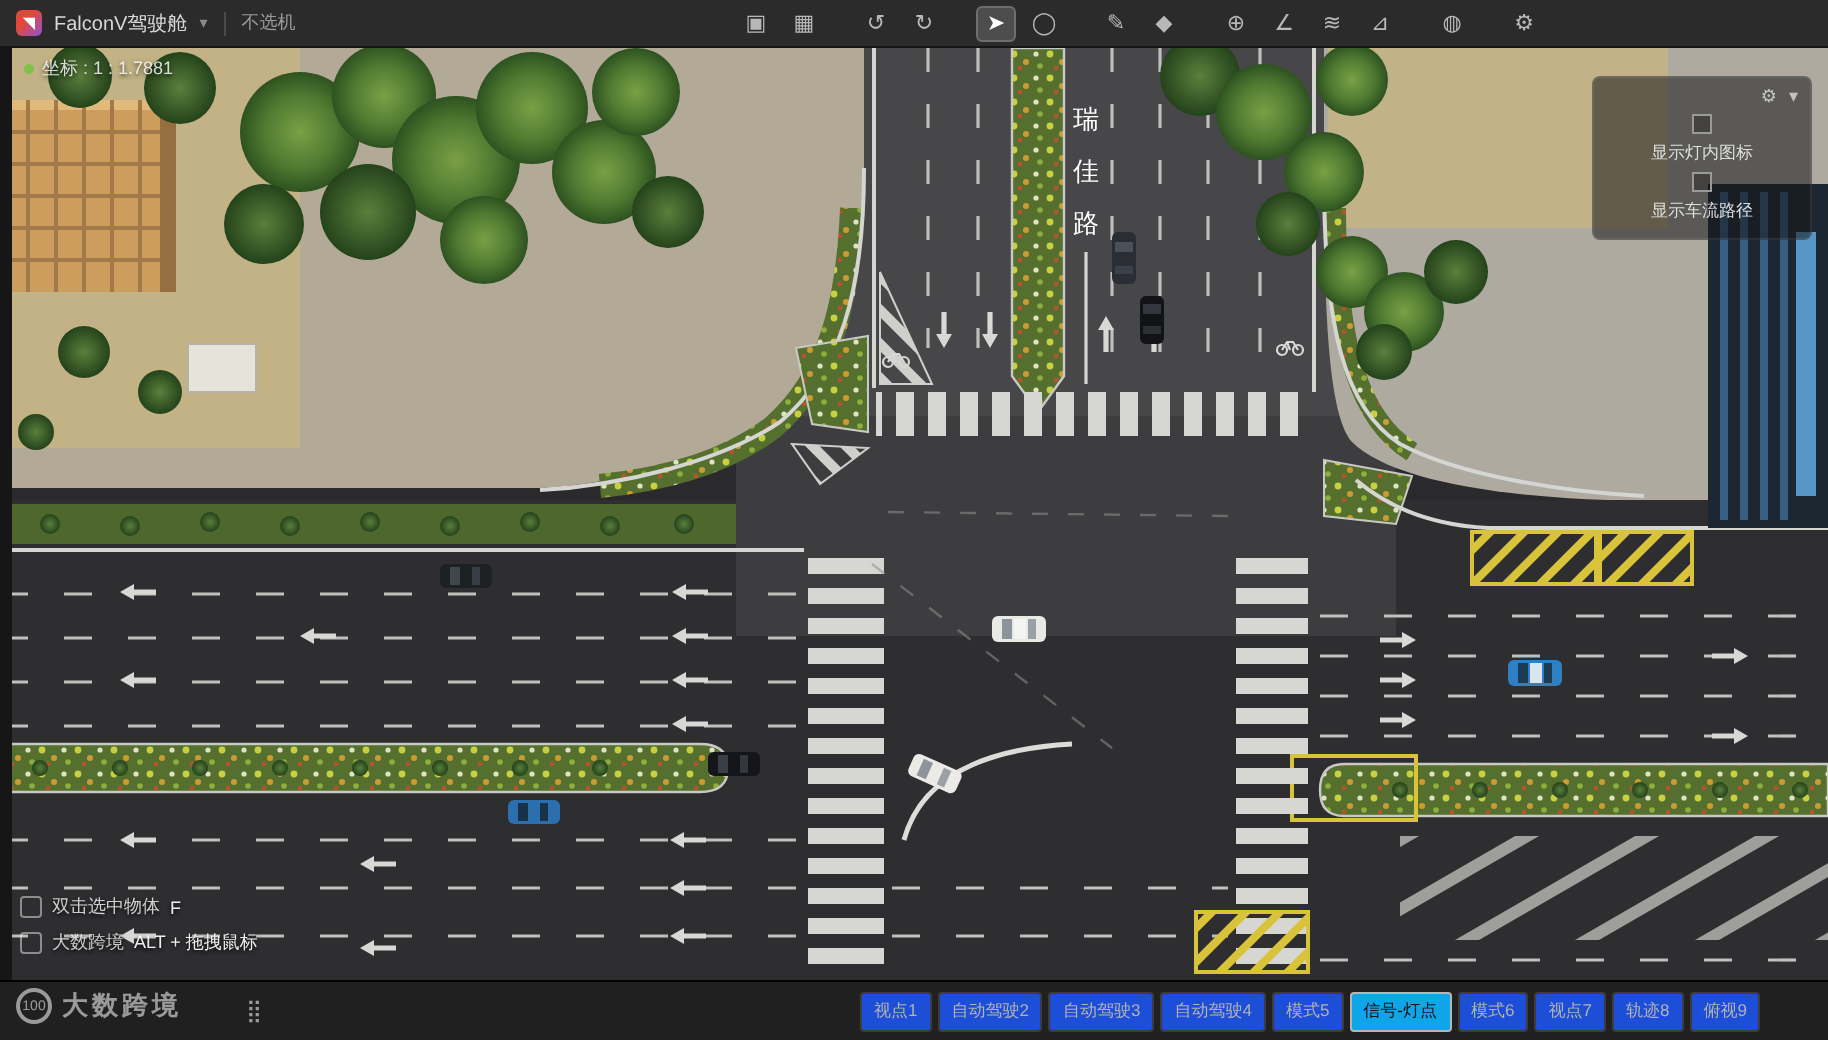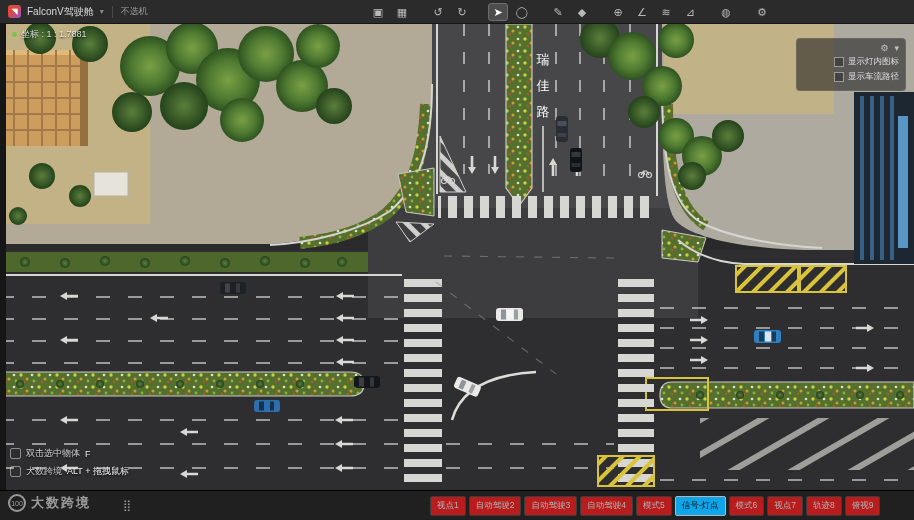--- a/index.html
+++ b/index.html
@@ -26,21 +26,21 @@
   .viewport{position:relative;width:914px;height:466px;background:#2a2a2d;overflow:hidden;}
   .viewport svg{position:absolute;left:0;top:0;}
   .gutter{position:absolute;left:0;top:0;width:6px;height:100%;background:#161616;z-index:6;}
   .coords{position:absolute;left:12px;top:4px;z-index:7;color:rgba(255,255,255,.82);font-size:9px;
           display:flex;align-items:center;gap:4px;text-shadow:0 1px 2px rgba(0,0,0,.8);}
   .coords .dot{width:5px;height:5px;border-radius:50%;background:#7fc24a;display:inline-block;}
 
   .panel{position:absolute;right:8px;top:14px;z-index:7;width:96px;padding:4px 6px;
          background:rgba(22,22,25,.55);border:1px solid rgba(255,255,255,.08);border-radius:4px;}
   .panel-head{display:flex;justify-content:flex-end;gap:6px;color:#c2c2c2;font-size:9px;margin-bottom:3px;}
-  .panel-row{display:flex;justify-content:flex-end;align-items:center;gap:4px;margin:3px 0;}
+  .panel-row{display:flex;justify-content:flex-end;align-items:center;gap:4px;margin:3px 0;flex-direction:column;}
   .cbx{width:8px;height:8px;border:1px solid #9a9a9a;background:rgba(0,0,0,.25);display:inline-block;}
   .opt-label{color:#ddd;font-size:8.5px;white-space:nowrap;}
 
   .hints{position:absolute;left:10px;bottom:12px;z-index:7;margin-top:24px;}
   .hint{display:flex;align-items:center;gap:5px;margin-top:5px;color:rgba(255,255,255,.78);font-size:9px;
         text-shadow:0 1px 2px rgba(0,0,0,.9);}
   .hint-ico{width:9px;height:9px;border:1px solid rgba(255,255,255,.45);border-radius:2px;display:inline-block;}
   .hint-key{color:rgba(255,255,255,.92);}
 
   
@@ -49,21 +49,21 @@
   .wm-badge{width:18px;height:18px;border:2px solid #fff;border-radius:50%;color:#fff;font-size:7px;
             display:inline-flex;align-items:center;justify-content:center;box-sizing:border-box;}
   .wm-text{color:#fff;font-size:13px;font-weight:bold;letter-spacing:2px;}
 
   
   .bottombar{height:30px;background:#202020;border-top:1px solid #000;display:flex;align-items:center;
              padding-left:116px;box-sizing:border-box;}
   .grid-btn{width:22px;height:20px;color:#9a9a9a;font-size:11px;display:inline-flex;align-items:center;
             justify-content:center;border-radius:3px;}
   .tabs{display:flex;gap:3px;margin-left:292px;}
-  .tab{background:#b91c1c;border:1px solid #3c3c3c;border-radius:2px;color:#b2b2b2;font-size:8.5px;
+  .tab{background:#1d4ed8;border:1px solid #3c3c3c;border-radius:2px;color:#b2b2b2;font-size:8.5px;
        padding:3px 6px;white-space:nowrap;cursor:default;}
   .tab.active{background:#0ea5e9;border-color:#b5b5b5;color:#141414;}
 </style>
 </head>
 <body>
 
 <div class="app">
 
   <header class="topbar">
     <div class="tb-left">

